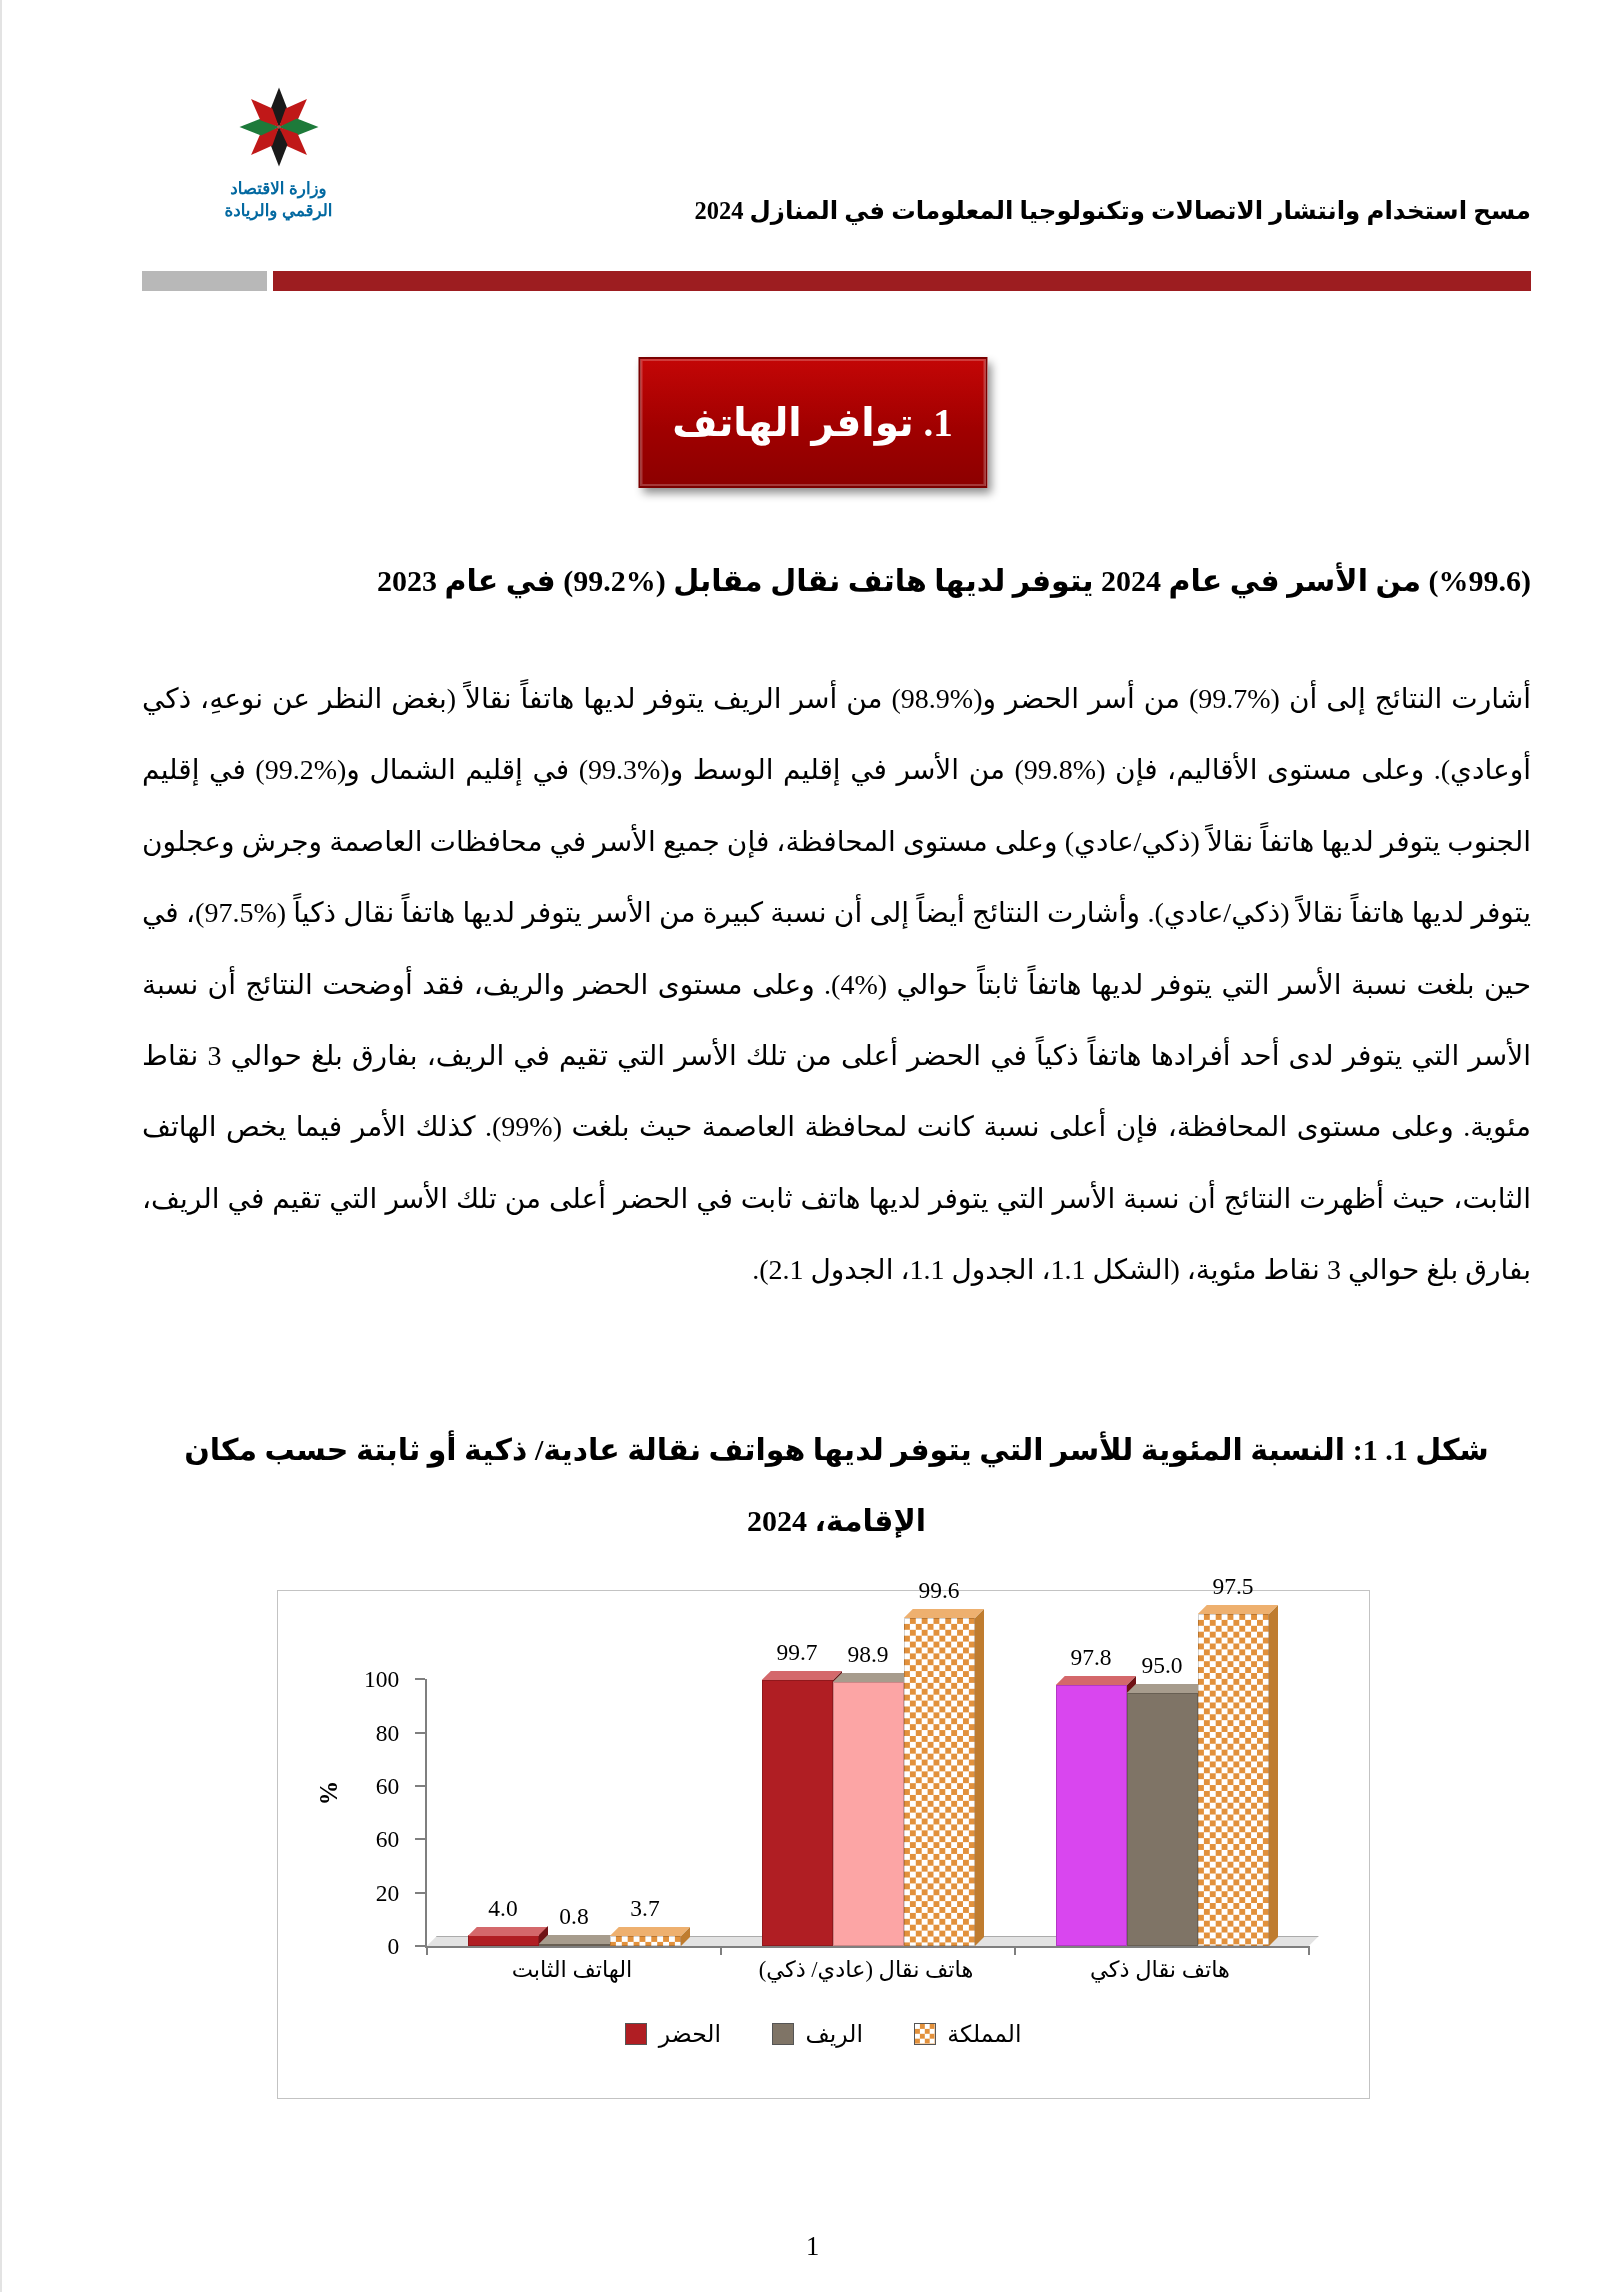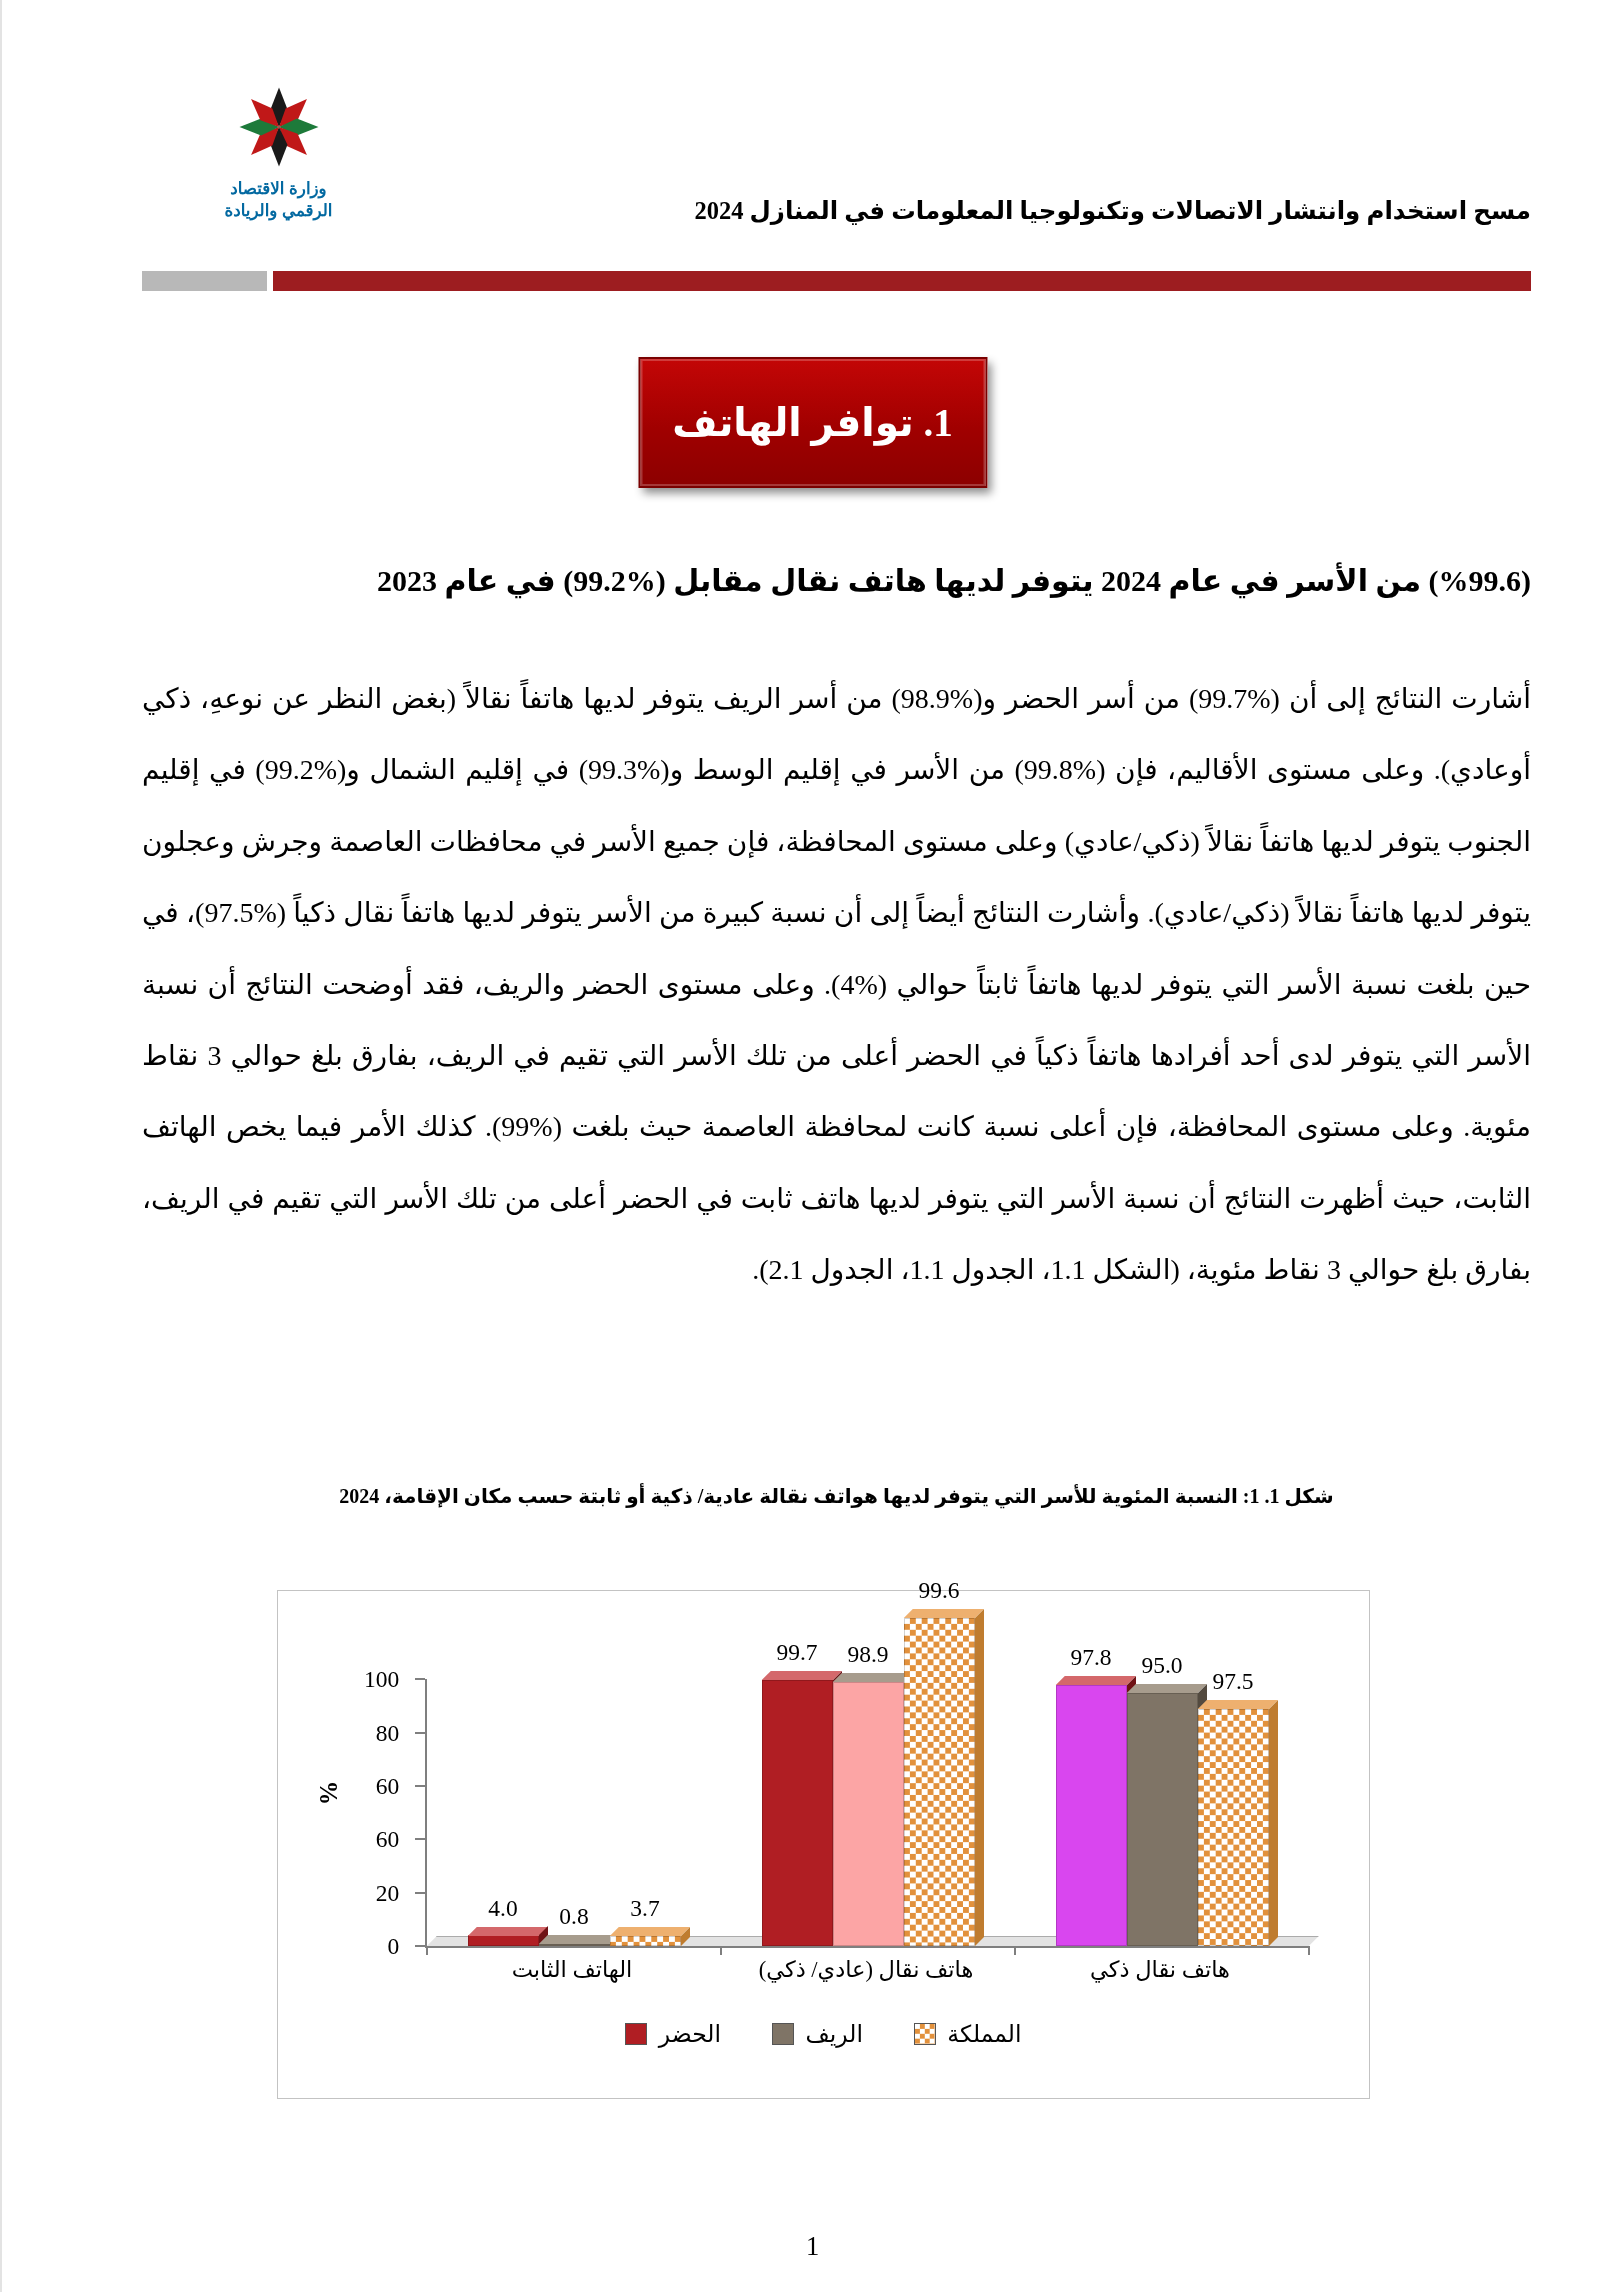--- a/index.html
+++ b/index.html
@@ -39,22 +39,22 @@
   
   .headline {
     position:absolute; right:92px; left:140px; top:545px; margin:0;
     direction:rtl; text-align:justify; font-size:30px; font-weight:bold; line-height:2.4;
   }
   .bodytext {
     position:absolute; right:92px; left:140px; top:663px; margin:0;
     direction:rtl; text-align:justify; font-size:28px; line-height:2.55;
   }
   .figcaption {
-    position:absolute; right:92px; left:140px; top:1473px; margin:0;
-    direction:rtl; text-align:center; font-size:20px; font-weight:bold; line-height:2.35;
+    position:absolute; right:92px; left:140px; top:1415px; margin:0;
+    direction:rtl; text-align:center; font-size:30px; font-weight:bold; line-height:2.35;
   }
 
   
   .chart-frame {
     position:absolute; left:275px; top:1590px; width:1091px; height:507px;
     background:#fff; border:1px solid #c3c3c3;
   }
   .ylab {
     position:absolute; left:39px; top:188px; font-size:24.5px; font-weight:bold;
     transform:rotate(-90deg);
@@ -217,21 +217,21 @@
             <div class="blabel">99.6</div>
           </div>
         </div>
         <div class="group">
           <div class="bar s0" style="background: #d946ef; height: 261px; z-index: 1;">
             <div class="blabel">97.8</div>
           </div>
           <div class="bar s1" style="background: rgb(127, 116, 102); height: 253px; z-index: 2;">
             <div class="blabel">95.0</div>
           </div>
-          <div class="bar s2 checker" style="height: 237px; z-index: 3;">
+          <div class="bar s2 checker" style="height: 332px; z-index: 3;">
             <div class="blabel">97.5</div>
           </div>
         </div>
       </div>
     <div class="xaxis" id="xaxis">
         <div class="xcell">الهاتف الثابت</div>
         <div class="xcell">هاتف نقال (عادي/ ذكي)</div>
         <div class="xcell">هاتف نقال ذكي</div>
       </div>
     <div class="legend" id="legend">

